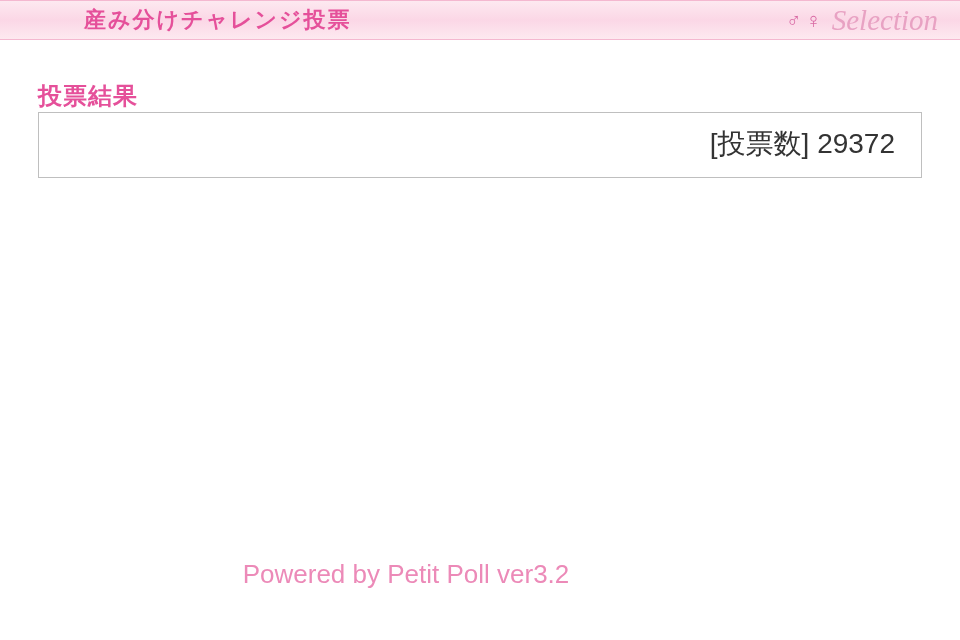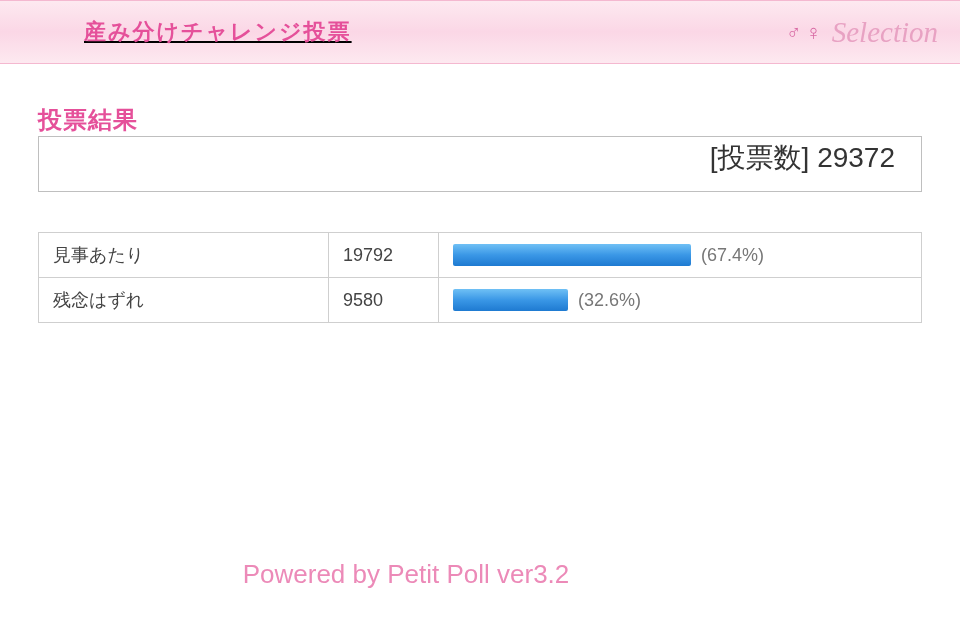--- a/index.html
+++ b/index.html
@@ -7,26 +7,25 @@
       width: 960px;
       height: 640px;
       font-family: "Hiragino Kaku Gothic Pro", "Meiryo", sans-serif;
       background: #fff;
       overflow: hidden;
     }
     .header {
       background: linear-gradient(to bottom, #fde9f0 0%, #fbd7e6 50%, #fde9f0 100%);
       border-top: 1px solid #f4b8d0;
       border-bottom: 1px solid #f4b8d0;
-      height: 64px;
+      height: 40px;
       display: flex;
       align-items: center;
       padding: 0 28px 0 84px;
       position: relative;
-      text-decoration: underline;
     }
     .header-title {
       color: #e5509a;
       font-size: 22px;
       font-weight: bold;
       letter-spacing: 2px;
     }
     .header-deco {
       position: absolute;
       right: 22px;
@@ -57,25 +56,25 @@
       padding: 40px 38px 0 38px;
     }
     .section-title {
       color: #e5509a;
       font-size: 24px;
       font-weight: bold;
       letter-spacing: 1px;
     }
     .total-box {
       border: 1px solid #bfbfbf;
-      padding: 2px 26px 14px 12px;
+      padding: 12px 26px 14px 12px;
       text-align: right;
       font-size: 28px;
       color: #333;
-      margin-bottom: 40px;
+      margin-bottom: 12px;
     }
     .results-table {
       border-collapse: collapse;
       width: 100%;
       margin-bottom: 48px;
     }
     .results-table td {
       border: 1px solid #cfcfcf;
       padding: 10px 14px;
       font-size: 18px;
@@ -133,42 +132,18 @@
 </div>
 
 <div class="content">
   <div class="section-title">投票結果</div>
 
   <div class="total-box">
     <span>[投票数]</span>
     <span>29372</span>
   </div>
 
-  <table class="results-table">
-    <tbody>
-        <tr>
-      <td class="col-label">見事あたり</td>
-      <td class="col-count">19792</td>
-      <td class="col-bar">
-        <div class="bar-wrap">
-          <div class="bar" style="width:238px"></div>
-          <span class="pct">(67.4%)</span>
-        </div>
-      </td>
-    </tr>
-    <tr>
-      <td class="col-label">残念はずれ</td>
-      <td class="col-count">9580</td>
-      <td class="col-bar">
-        <div class="bar-wrap">
-          <div class="bar" style="width:115px"></div>
-          <span class="pct">(32.6%)</span>
-        </div>
-      </td>
-    </tr>
-  </tbody>
-    </table>
 
 </div>
 
 <div class="footer">
   <span class="footer-text">Powered by Petit Poll ver3.2</span>
 </div>
 
 </body></html>

